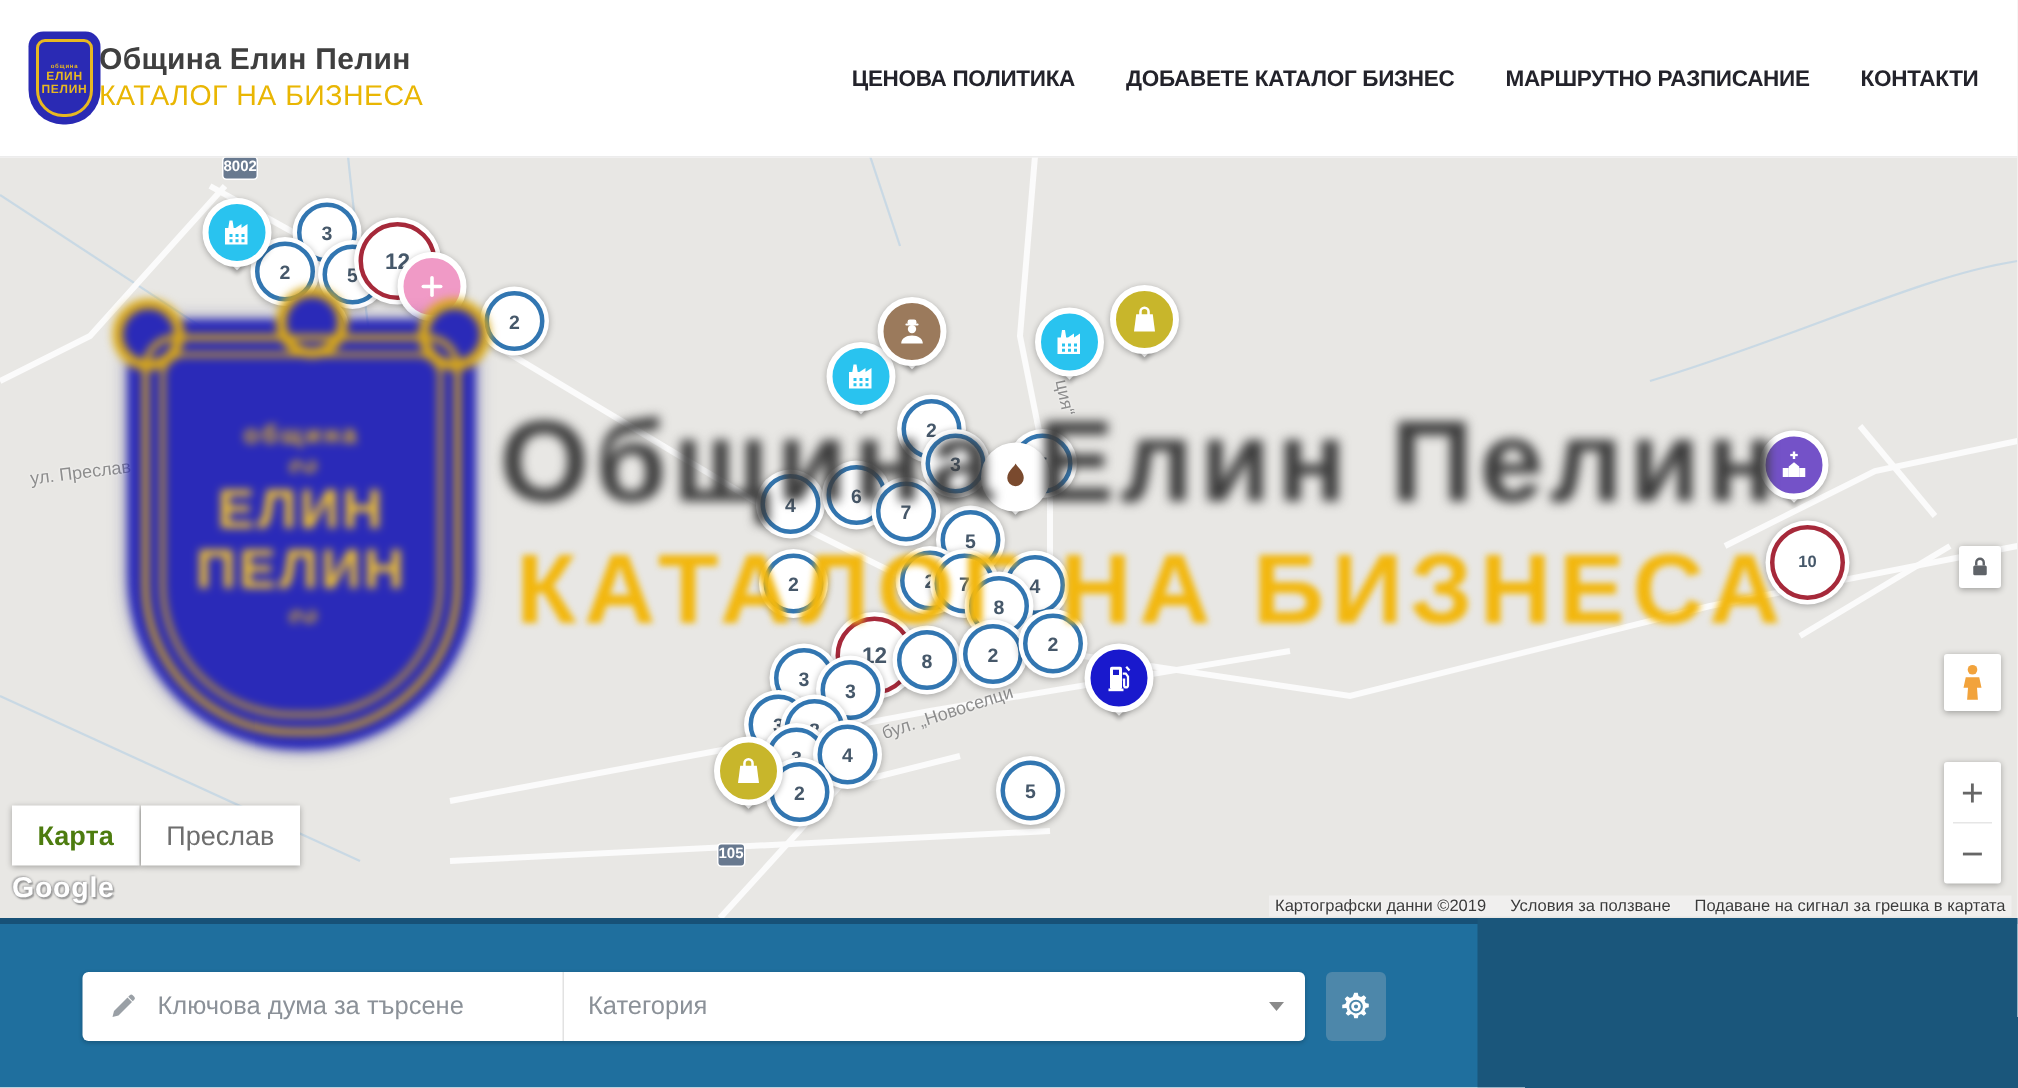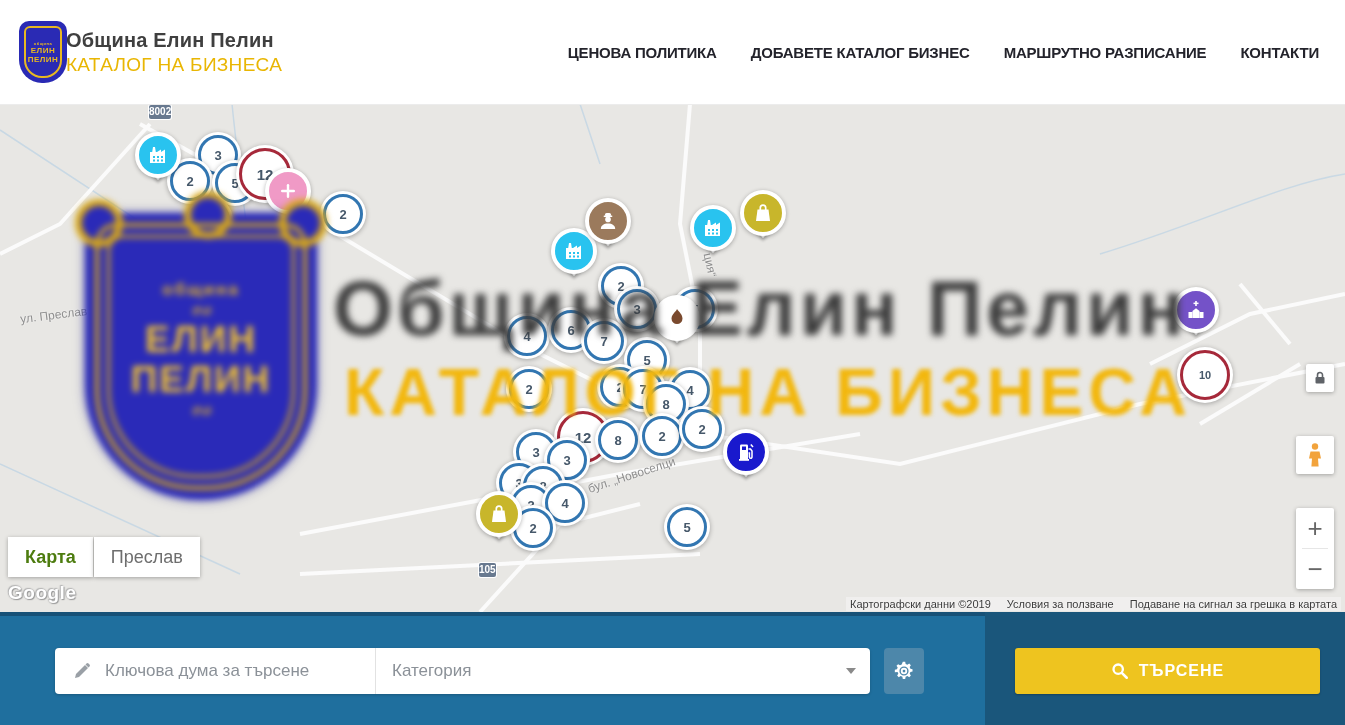--- a/index.html
+++ b/index.html
@@ -496,20 +496,13 @@
     </div>
   </div>
 
   <button class="gear-btn">
     <svg width="22" height="22" viewBox="0 0 24 24">
       <path fill="#fff" d="M12 8.5a3.5 3.5 0 1 0 0 7 3.5 3.5 0 0 0 0-7zm0 2a1.5 1.5 0 1 1 0 3 1.5 1.5 0 0 1 0-3z"></path>
       <path fill="#fff" d="M10.7 2h2.6l.5 2.3 1.9.8 2-1.3 1.8 1.8-1.3 2 .8 1.9 2.3.5v2.6l-2.3.5-.8 1.9 1.3 2-1.8 1.8-2-1.3-1.9.8-.5 2.3h-2.6l-.5-2.3-1.9-.8-2 1.3-1.8-1.8 1.3-2-.8-1.9L2 13.3v-2.6l2.3-.5.8-1.9-1.3-2 1.8-1.8 2 1.3 1.9-.8zM12 7a5 5 0 1 0 0 10 5 5 0 0 0 0-10z"></path>
     </svg>
   </button>
 
-  <button class="search-btn">
-    <svg width="18" height="18" viewBox="0 0 20 20">
-      <circle cx="8" cy="8" r="5.2" fill="none" stroke="#fff" stroke-width="2.6"></circle>
-      <line x1="12" y1="12" x2="17.5" y2="17.5" stroke="#fff" stroke-width="2.8" stroke-linecap="round"></line>
-    </svg>
-    <span>ТЪРСЕНЕ</span>
-  </button>
 </div>
 
 </body></html>

